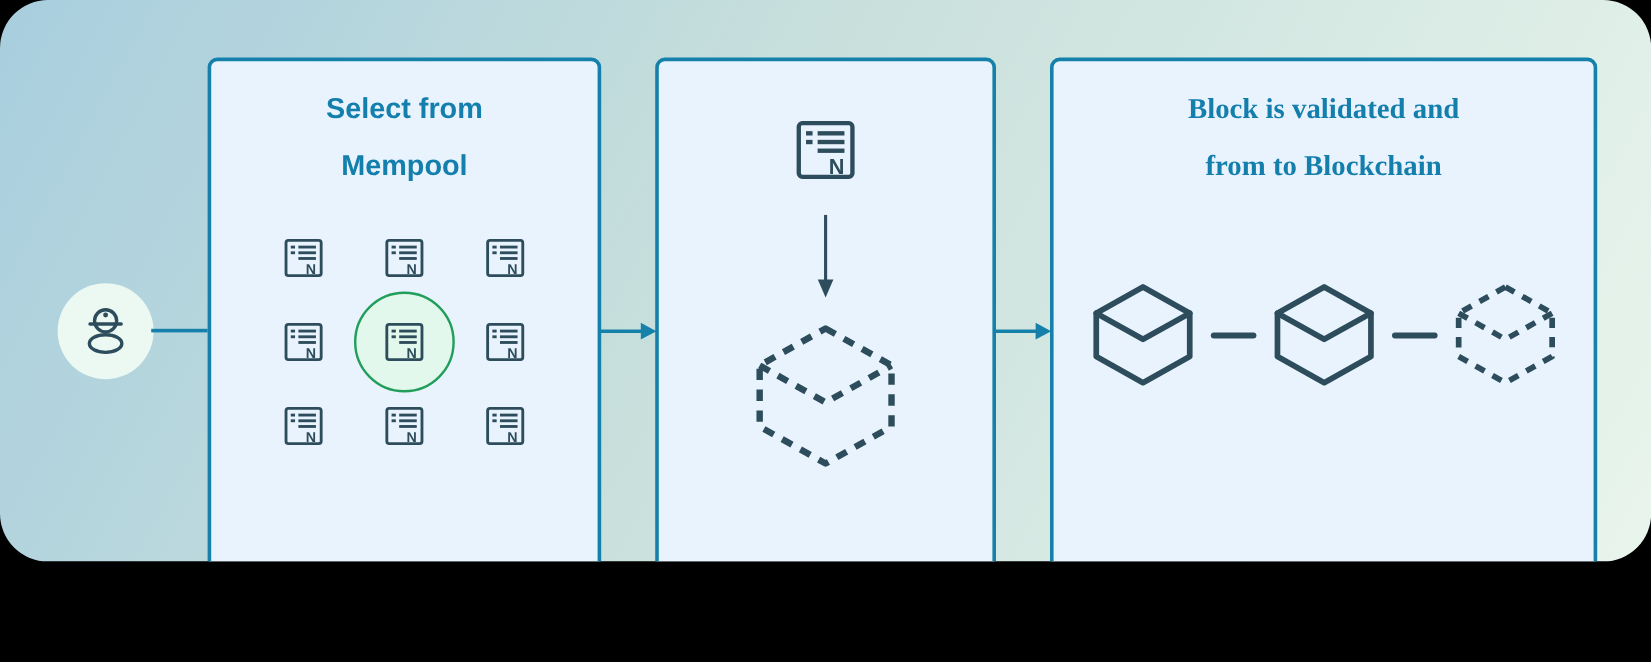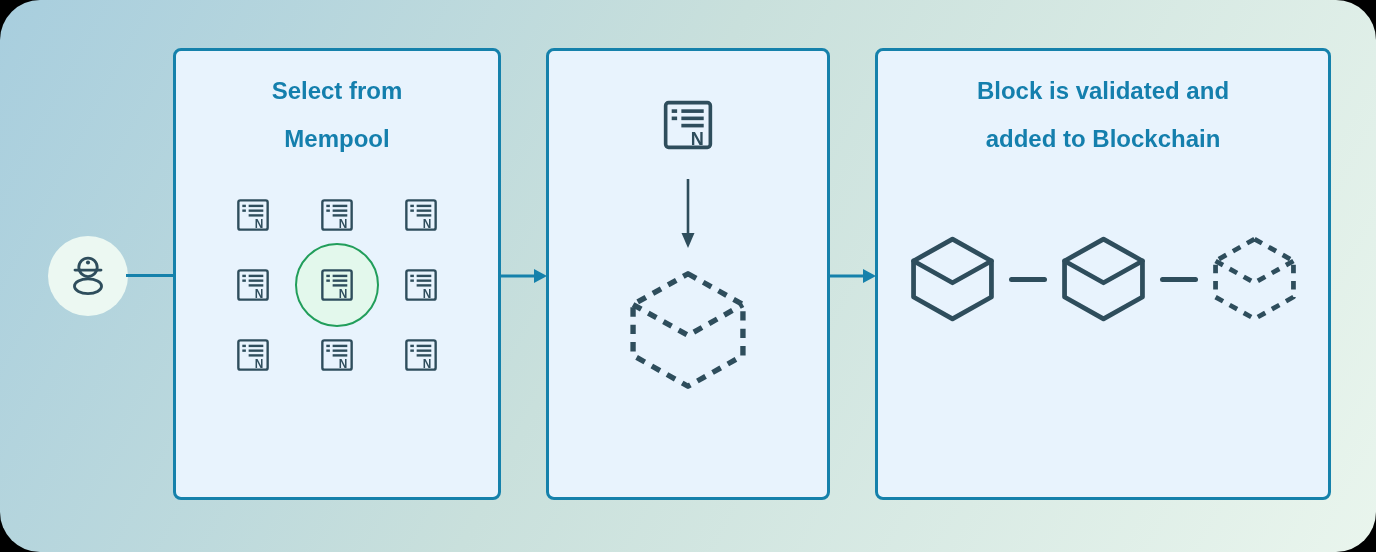--- a/index.html
+++ b/index.html
@@ -1,30 +1,30 @@
 <!DOCTYPE html>
 <html style="--background-start: #a8cede; --background-end: #e9f5ed; --panel-background: #e8f3fd; --panel-border: #1581ab; --title-text: #147fad; --icon-stroke: #2e4d5c; --highlight-green: #229e5b; --highlight-green-fill: #e3f8ec; --miner-circle-fill: #ecf8f2;"><head>
 <meta charset="utf-8">
 <style>
   html,body{margin:0;padding:0;background:#000;}
   body{font-family:"Liberation Sans", sans-serif;}
   .canvas{
-    position:relative;width:1376px;height:552px;border-radius:40px;overflow:hidden;
+    position:relative;width:1376px;height:468px;border-radius:40px;overflow:hidden;
     background:linear-gradient(118deg, var(--background-start,#a8cede) 0%, #c9e0dc 45%, var(--background-end,#e9f5ed) 100%);
   }
   .panel{
     position:absolute;top:48px;height:452px;box-sizing:border-box;
     background:var(--panel-background,#e8f3fd);
     border:3px solid var(--panel-border,#1581ab);
     border-radius:8px;
     display:flex;flex-direction:column;align-items:center;
   }
   .panel-1{left:173px;width:328px;}
   .panel-2{left:546px;width:284px;}
-  .panel-3{left:875px;width:456px;}
+  .panel-3{left:875px;width:456px;font-family:Liberation Serif, serif;}
   .panel-title{
     margin-top:16px;text-align:center;
     color:var(--title-text,#147fad);
     font-size:24px;font-weight:700;line-height:48px;
   }
   
   .miner-circle{
     position:absolute;left:48px;top:236px;width:80px;height:80px;border-radius:50%;
     background:var(--miner-circle-fill,#ecf8f2);
     display:flex;align-items:center;justify-content:center;
@@ -207,21 +207,21 @@
   </div>
 
   <svg class="flow-arrow flow-arrow-2" width="48" height="20" viewBox="0 0 48 20">
     <line x1="0" y1="10" x2="36" y2="10" stroke="#1581ab" stroke-width="3"></line>
     <polygon points="34,3 34,17 47,10" fill="#1581ab"></polygon>
   </svg>
 
   <div class="panel panel-3">
     <div class="panel-title">
       <div>Block is validated and</div>
-      <div>added to Blockchain</div>
+      <div>from to Blockchain</div>
     </div>
     <div class="chain-row" id="chain-row">
         <svg class="cube" width="95" height="92" viewBox="0 0 100 94">
     <path d="M50 5 L91 28 L91 66 L50 89 L9 66 L9 28 Z" fill="none" stroke="#2e4d5c" stroke-width="5" stroke-linejoin="round"></path>
     <path d="M9 28 L50 51 L91 28" fill="none" stroke="#2e4d5c" stroke-width="5" stroke-linejoin="round" stroke-linecap="round"></path>
   </svg>
         <div class="chain-link"></div>
         <svg class="cube" width="95" height="92" viewBox="0 0 100 94">
     <path d="M50 5 L91 28 L91 66 L50 89 L9 66 L9 28 Z" fill="none" stroke="#2e4d5c" stroke-width="5" stroke-linejoin="round"></path>
     <path d="M9 28 L50 51 L91 28" fill="none" stroke="#2e4d5c" stroke-width="5" stroke-linejoin="round" stroke-linecap="round"></path>

